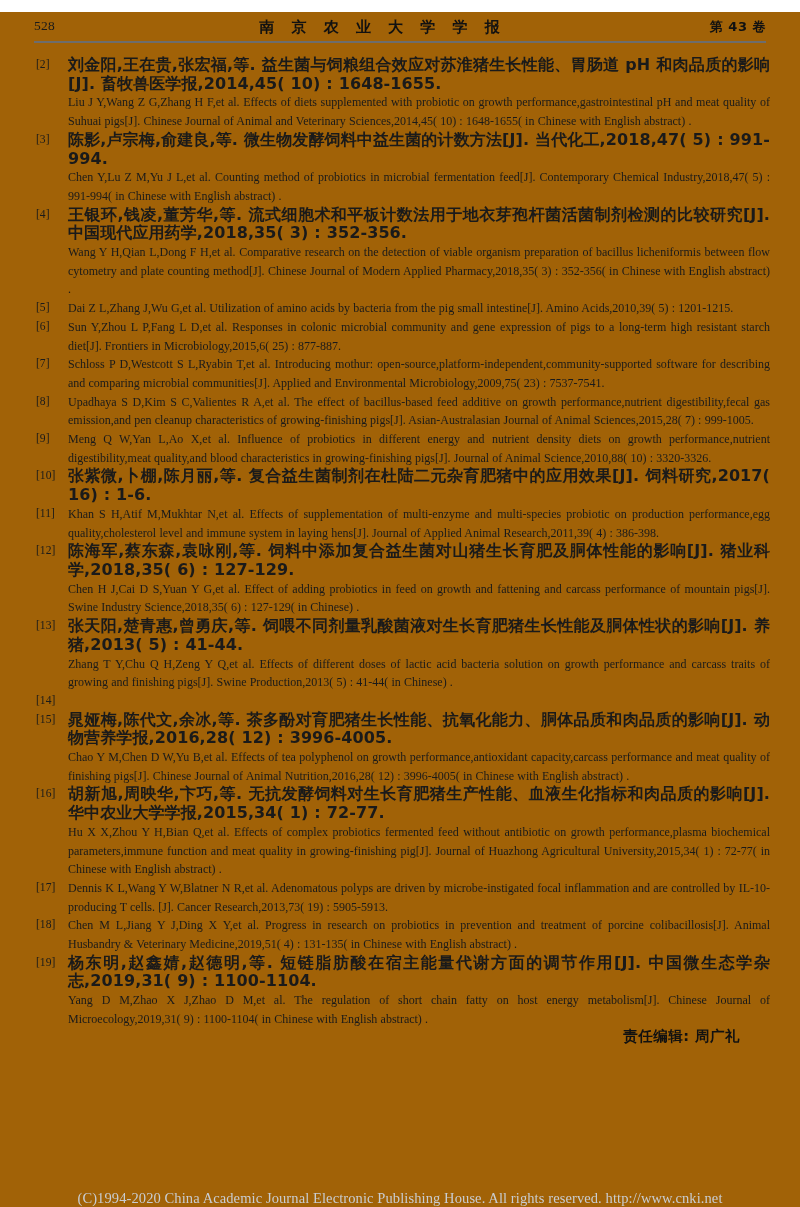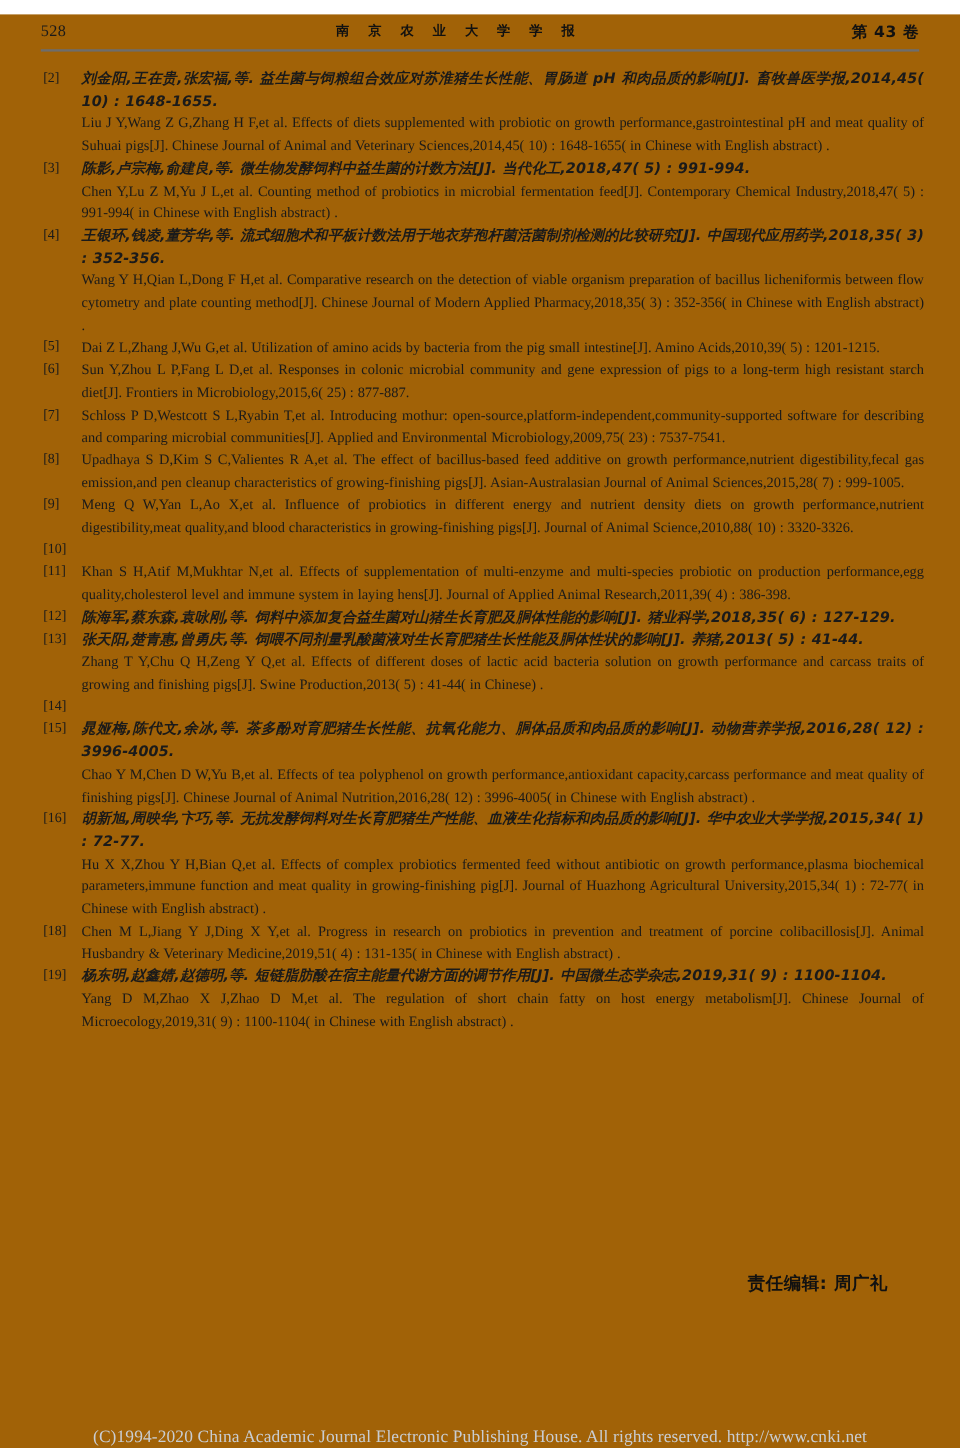--- a/index.html
+++ b/index.html
@@ -30,21 +30,21 @@
     align-items: flex-start;
     justify-content: space-between;
   }
   .header-page-num {
     font-size: 13.5px;
     letter-spacing: 0.3px;
     color: #1a1a1a;
   }
   .header-journal {
     font-family: "DejaVu Sans", "Liberation Sans", sans-serif;
-    font-size: 11px;
+    font-size: 15px;
     font-weight: bold;
     letter-spacing: 6px;
     color: #111;
     white-space: nowrap;
   }
   .header-volume {
     font-family: "DejaVu Sans", "Liberation Sans", sans-serif;
     font-size: 13px;
     font-weight: bold;
     letter-spacing: 0.5px;
@@ -91,34 +91,33 @@
     font-size: 11.4px;
     line-height: 18.7px;
     text-align: justify;
     text-justify: inter-word;
     color: #1a1a1a;
     word-spacing: 0.2px;
   }
   .ref-line.zh {
     font-family: "DejaVu Sans", "Liberation Sans", sans-serif;
     font-weight: bold;
-    font-size: 12px;
+    font-size: 16px;
     letter-spacing: 0.1px;
-    font-style: italic;
   }
   .ref-line.en {
     font-family: "Liberation Serif", "DejaVu Serif", serif;
     font-size: 12px;
   }
 
   
   .editor {
     position: absolute;
     right: 60px;
-    top: 1048px;
+    top: 1015px;
     font-family: "DejaVu Sans", "Liberation Sans", sans-serif;
     font-weight: bold;
     font-size: 14.5px;
     letter-spacing: 0.5px;
     color: #111;
   }
 
   
   .watermark {
     position: absolute;
@@ -193,32 +192,34 @@
       </div>
       <div class="ref-entry">
         <div class="ref-num">[9]</div>
         <div class="ref-body">
           <div class="ref-line en">Meng Q W,Yan L,Ao X,et al. Influence of probiotics in different energy and nutrient density diets on growth performance,nutrient digestibility,meat quality,and blood characteristics in growing-finishing pigs[J]. Journal of Animal Science,2010,88( 10) : 3320-3326.</div>
         </div>
       </div>
       <div class="ref-entry">
         <div class="ref-num">[10]</div>
         <div class="ref-body">
+          <div class="ref-line zh">张紫微,卜棚,陈月丽,等. 复合益生菌制剂在杜陆二元杂育肥猪中的应用效果[J]. 饲料研究,2017( 16) : 1-6.</div>
         </div>
       </div>
       <div class="ref-entry">
         <div class="ref-num">[11]</div>
         <div class="ref-body">
           <div class="ref-line en">Khan S H,Atif M,Mukhtar N,et al. Effects of supplementation of multi-enzyme and multi-species probiotic on production performance,egg quality,cholesterol level and immune system in laying hens[J]. Journal of Applied Animal Research,2011,39( 4) : 386-398.</div>
         </div>
       </div>
       <div class="ref-entry">
         <div class="ref-num">[12]</div>
         <div class="ref-body">
           <div class="ref-line zh">陈海军,蔡东森,袁咏刚,等. 饲料中添加复合益生菌对山猪生长育肥及胴体性能的影响[J]. 猪业科学,2018,35( 6) : 127-129.</div>
+          <div class="ref-line en">Chen H J,Cai D S,Yuan Y G,et al. Effect of adding probiotics in feed on growth and fattening and carcass performance of mountain pigs[J]. Swine Industry Science,2018,35( 6) : 127-129( in Chinese) .</div>
         </div>
       </div>
       <div class="ref-entry">
         <div class="ref-num">[13]</div>
         <div class="ref-body">
           <div class="ref-line zh">张天阳,楚青惠,曾勇庆,等. 饲喂不同剂量乳酸菌液对生长育肥猪生长性能及胴体性状的影响[J]. 养猪,2013( 5) : 41-44.</div>
           <div class="ref-line en">Zhang T Y,Chu Q H,Zeng Y Q,et al. Effects of different doses of lactic acid bacteria solution on growth performance and carcass traits of growing and finishing pigs[J]. Swine Production,2013( 5) : 41-44( in Chinese) .</div>
         </div>
       </div>
       <div class="ref-entry">
@@ -234,20 +235,26 @@
         </div>
       </div>
       <div class="ref-entry">
         <div class="ref-num">[16]</div>
         <div class="ref-body">
           <div class="ref-line zh">胡新旭,周映华,卞巧,等. 无抗发酵饲料对生长育肥猪生产性能、血液生化指标和肉品质的影响[J]. 华中农业大学学报,2015,34( 1) : 72-77.</div>
           <div class="ref-line en">Hu X X,Zhou Y H,Bian Q,et al. Effects of complex probiotics fermented feed without antibiotic on growth performance,plasma biochemical parameters,immune function and meat quality in growing-finishing pig[J]. Journal of Huazhong Agricultural University,2015,34( 1) : 72-77( in Chinese with English abstract) .</div>
         </div>
       </div>
       <div class="ref-entry">
+        <div class="ref-num">[17]</div>
+        <div class="ref-body">
+          <div class="ref-line en">Dennis K L,Wang Y W,Blatner N R,et al. Adenomatous polyps are driven by microbe-instigated focal inflammation and are controlled by IL-10-producing T cells. [J]. Cancer Research,2013,73( 19) : 5905-5913.</div>
+        </div>
+      </div>
+      <div class="ref-entry">
         <div class="ref-num">[18]</div>
         <div class="ref-body">
           <div class="ref-line en">Chen M L,Jiang Y J,Ding X Y,et al. Progress in research on probiotics in prevention and treatment of porcine colibacillosis[J]. Animal Husbandry &amp; Veterinary Medicine,2019,51( 4) : 131-135( in Chinese with English abstract) .</div>
         </div>
       </div>
       <div class="ref-entry">
         <div class="ref-num">[19]</div>
         <div class="ref-body">
           <div class="ref-line zh">杨东明,赵鑫婧,赵德明,等. 短链脂肪酸在宿主能量代谢方面的调节作用[J]. 中国微生态学杂志,2019,31( 9) : 1100-1104.</div>
           <div class="ref-line en">Yang D M,Zhao X J,Zhao D M,et al. The regulation of short chain fatty on host energy metabolism[J]. Chinese Journal of Microecology,2019,31( 9) : 1100-1104( in Chinese with English abstract) .</div>

